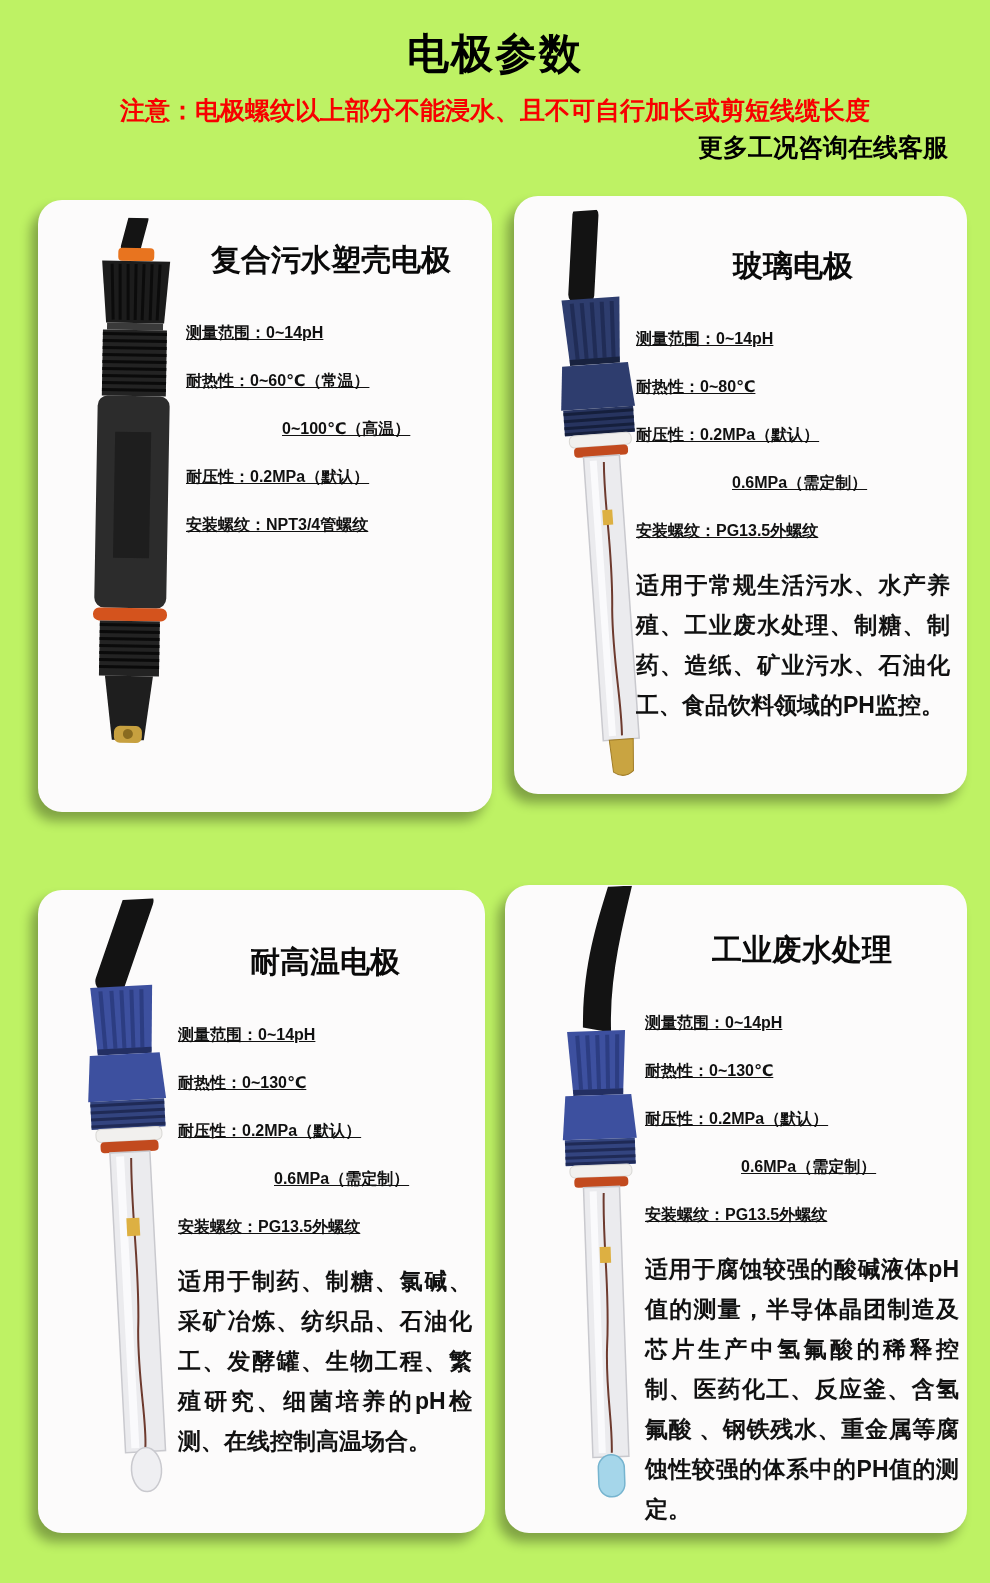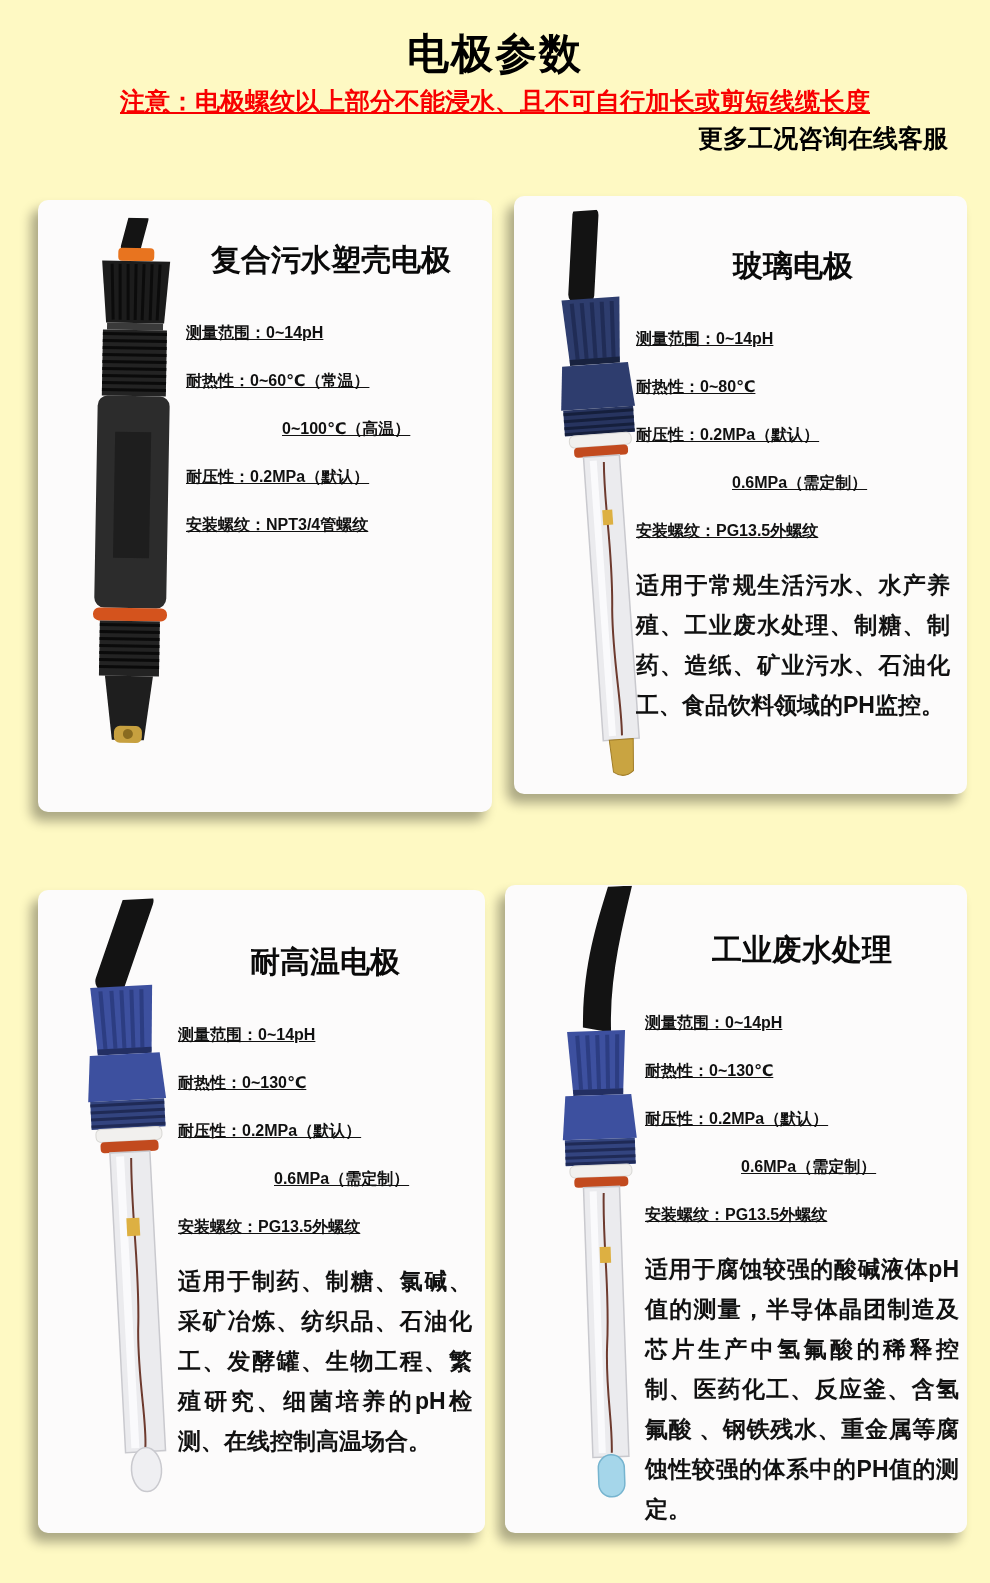--- a/index.html
+++ b/index.html
@@ -1,50 +1,50 @@
 <!DOCTYPE html>
 <html><head>
 <meta charset="utf-8">
 <style>
   html,body{margin:0;padding:0;}
   .page{
     position:relative;
     width:990px;height:1583px;
-    background:#fef9c3;
+    background:#bef264;
     font-family:"Liberation Sans","DejaVu Sans",sans-serif;
     color:#111;
     overflow:hidden;
   }
   
   .hdr-title{
     margin:0;padding-top:26px;
     text-align:center;
     font-size:42px;font-weight:bold;color:#000;
     letter-spacing:2px;
   }
   .hdr-sub{
     margin:16px 0 0;
     text-align:center;
     font-size:25px;font-weight:bold;color:#000;
   }
   .hdr-warning{
-    margin:3px 0 0;
-    text-align:center;
-    font-size:25px;font-weight:bold;color:#f80000;text-decoration:underline;
+    margin:12px 0 0;
+    text-align:center;
+    font-size:25px;font-weight:bold;color:#f80000;
   }
   .hdr-note{
     margin:4px 42px 0 0;
     text-align:right;
     font-size:25px;font-weight:bold;color:#000;
   }
   
   .card{
     position:absolute;
     background:#fcfbfb;
-    border-radius:10px;
+    border-radius:24px;
     box-shadow:-7px 9px 12px rgba(0,0,0,0.33);
   }
   .card1{left:38px;top:200px;width:454px;height:612px;}
   .card2{left:514px;top:196px;width:453px;height:598px;}
   .card3{left:38px;top:890px;width:447px;height:643px;}
   .card4{left:505px;top:885px;width:462px;height:648px;}
 
   .photo{position:absolute;}
   .card1 .photo{left:24px;top:18px;transform:rotate(1deg);}
   .card2 .photo{left:16px;top:14px;transform:rotate(-4deg);}

